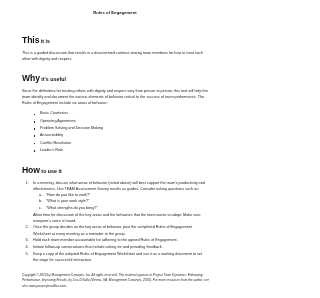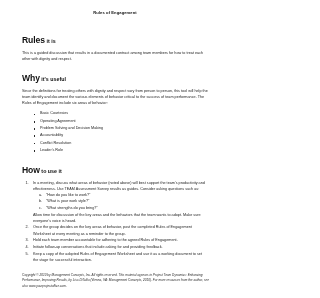--- a/index.html
+++ b/index.html
@@ -145,21 +145,21 @@
 </head>
 <body>
 
 <div class="page">
 
   <div class="doc-header">Rules of Engagement</div>
 
   <div class="content">
 
     <div class="section sec-what">
-      <h2 class="heading"><span>Rules</span><span class="tail"> it is</span></h2>
+      <h2 class="heading"><span>This</span><span class="tail"> it is</span></h2>
       <p class="body-text">This is a guided discussion that results in a documented contract among team members for how to treat each other with dignity and respect.</p>
     </div>
 
     <div class="section sec-why">
       <h2 class="heading"><span>Why</span><span class="tail"> it's useful</span></h2>
       <p class="body-text">Since the definitions for treating others with dignity and respect vary from person to person, this tool will help the team identify and document the various elements of behavior critical to the success of team performance.  The Rules of Engagement include six areas of behavior:</p>
       <ul class="bullets">
         <li>Basic Courtesies</li>
         <li>Operating Agreement</li>
         <li>Problem Solving and Decision Making</li>

